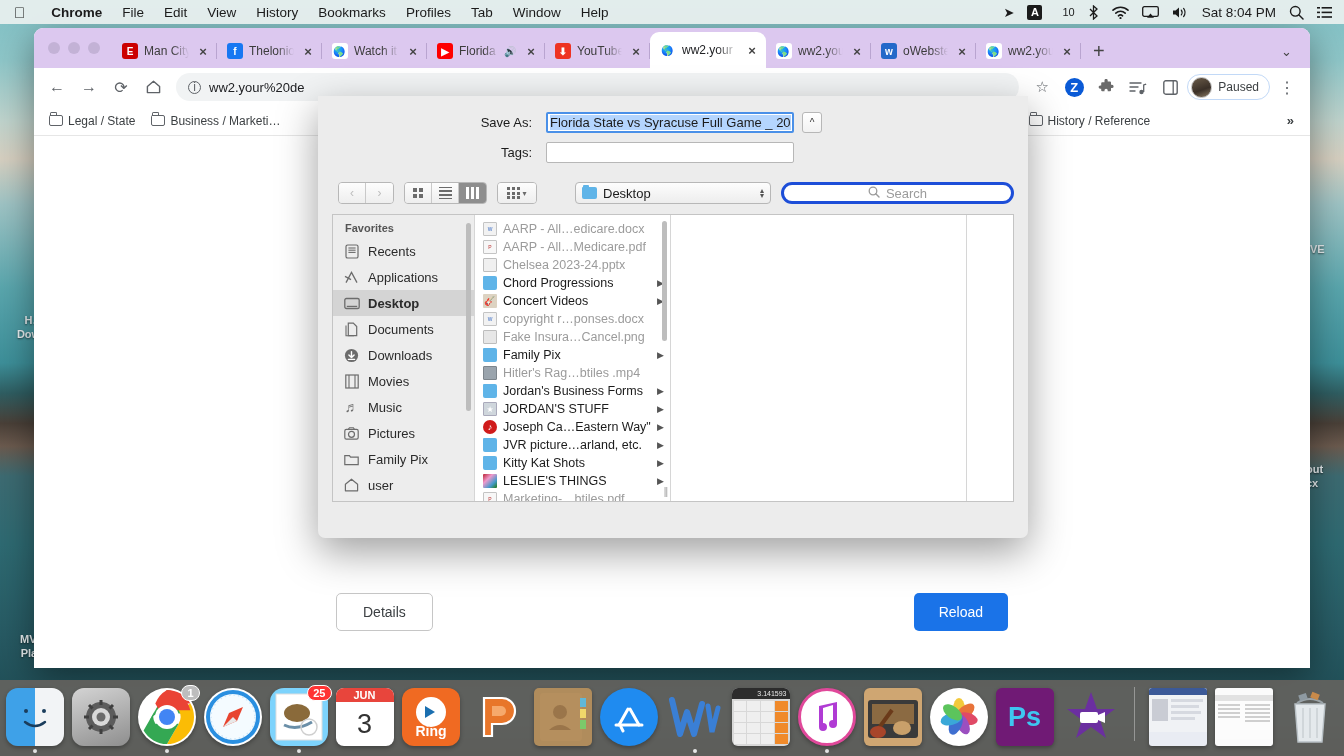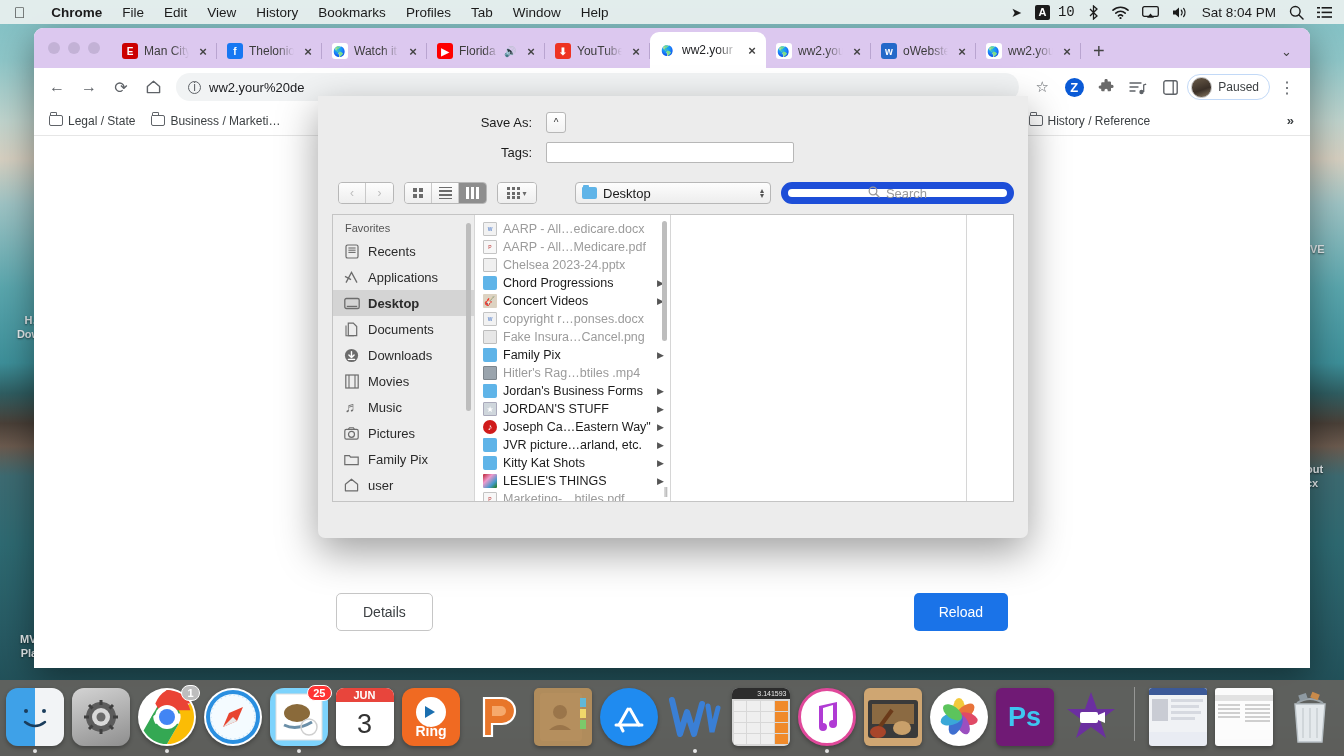--- a/index.html
+++ b/index.html
@@ -216,32 +216,32 @@
   #path-popup {
     width: 196px; height: 22px; border: 1px solid #b7b7b7; border-radius: 4px;
     background: linear-gradient(#fdfdfd,#ededed);
     display: flex; align-items: center; gap: 6px; padding: 0 6px; font-size: 13px;
   }
   .folder-mini { width: 15px; height: 12px; background:#5fb4e8; border-radius: 1px 2px 2px 2px; position:relative; flex:0 0 15px;}
   .folder-mini:after { content:""; position:absolute; left:1px; top:-2.4px; width:6px; height:2.6px;
                        background:#5fb4e8; border-radius:1px 1px 0 0; }
   .stepper { margin-left:auto; display:flex; flex-direction:column; line-height:5px; font-size:8px; color:#555; }
   #search-box {
-    flex: 1 1 auto; height: 22px; border: 7px solid #1d4ed8; border-radius: 11px;
+    flex: 1 1 auto; height: 22px; border: 3px solid #1d4ed8; border-radius: 11px;
     background: #fff; display: flex; align-items: center; justify-content: center;
     gap: 6px; color: #9b9b9b; font-size: 13px;
   }
 
   #browser-pane {
     margin: 0 14px; height: 288px; background: #fff;
     border: 1px solid #c4c4c4; display: flex; position: relative; overflow: hidden;
   }
   #fav-col { width: 142px; background: #ededed; border-right: 1px solid #d6d6d6;
              position: relative; overflow: hidden; padding-top: 7px; }
-  .fav-hdr { font-size: 11px; font-weight: normal; color: #555; padding: 0 12px 4px; }
+  .fav-hdr { font-size: 11px; font-weight: bold; color: #555; padding: 0 12px 4px; }
   .fav-item { display: flex; align-items: center; gap: 8px; height: 26px; padding: 0 10px; font-size: 13px; color: #2b2b2b; }
   .fav-item.sel { background: #d4d4d4; font-weight: bold; }
   .fav-item .gi { width: 17px; flex: 0 0 17px; display: flex; align-items: center; justify-content: center;
                   font-size: 14px; color: #6c6c6c; }
   .fav-scroll { position:absolute; right:3px; top:8px; width:5px; height:188px; background:#bdbdbd; border-radius:3px; }
 
   #file-col { width: 196px; border-right: 1px solid #d6d6d6; position: relative; overflow: hidden; }
   .file-item { display: flex; align-items: center; gap: 6px; height: 18px; padding: 0 6px 0 8px; font-size: 12.5px; }
   .file-item.dim { color: #9b9b9b; }
   .file-item .nm { flex: 1 1 auto; overflow: hidden; white-space: nowrap; }
@@ -310,21 +310,21 @@
   <span class="mitem">Bookmarks</span>
   <span class="mitem">Profiles</span>
   <span class="mitem">Tab</span>
   <span class="mitem">Window</span>
   <span class="mitem">Help</span>
 
   <div class="right">
     <span class="ic">➤</span>
     <span class="ic" style="gap:4px;">
       <span class="badge-a">A</span>
-      <span style="margin-left:4px;font-size:14px;font-family:Liberation Mono, monospace;">10</span>
+      <span style="margin-left:16px;font-size:11px;">10</span>
     </span>
     <span class="ic">
       <svg width="11" height="15" viewBox="0 0 11 15">
           <path d="M2 4 L9 11 L5.5 14 V1 L9 4 L2 11" stroke="#1b1b1b" stroke-width="1.3" fill="none"></path>
         </svg>
     </span>
     <span class="ic">
       <svg width="17" height="13" viewBox="0 0 17 13">
           <path d="M1 4.2a11 11 0 0 1 15 0" stroke="#1b1b1b" stroke-width="1.6" fill="none" stroke-linecap="round"></path>
           <path d="M3.8 7.1a7 7 0 0 1 9.4 0" stroke="#1b1b1b" stroke-width="1.6" fill="none" stroke-linecap="round"></path>
@@ -513,20 +513,23 @@
     </div>
   </div>
 </div>
 
 <div id="save-sheet">
 
   <div class="sheet-fields">
     <div class="frow">
       <div class="lbl">Save As:</div>
       <div class="fname-wrap">
+        <div id="filename-field">
+          <span class="sel">Florida State vs Syracuse Full Game _ 20</span>
+        </div>
         <div class="expander">^</div>
       </div>
     </div>
     <div class="frow">
       <div class="lbl">Tags:</div>
       <div id="tags-field"></div>
     </div>
   </div>
 
   <div class="sheet-nav">

